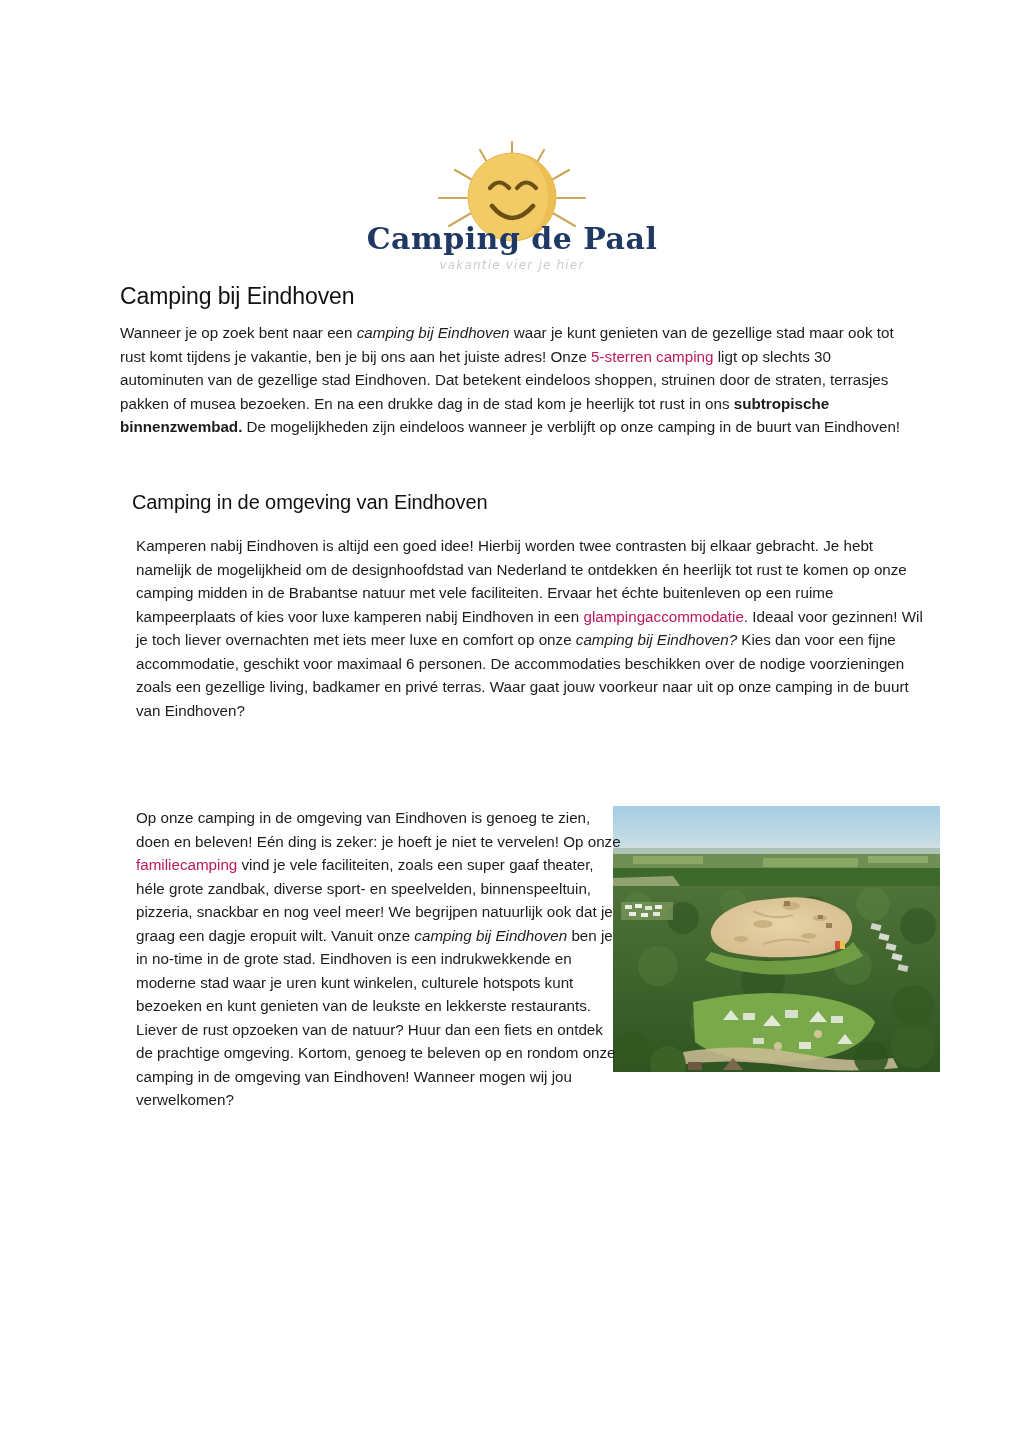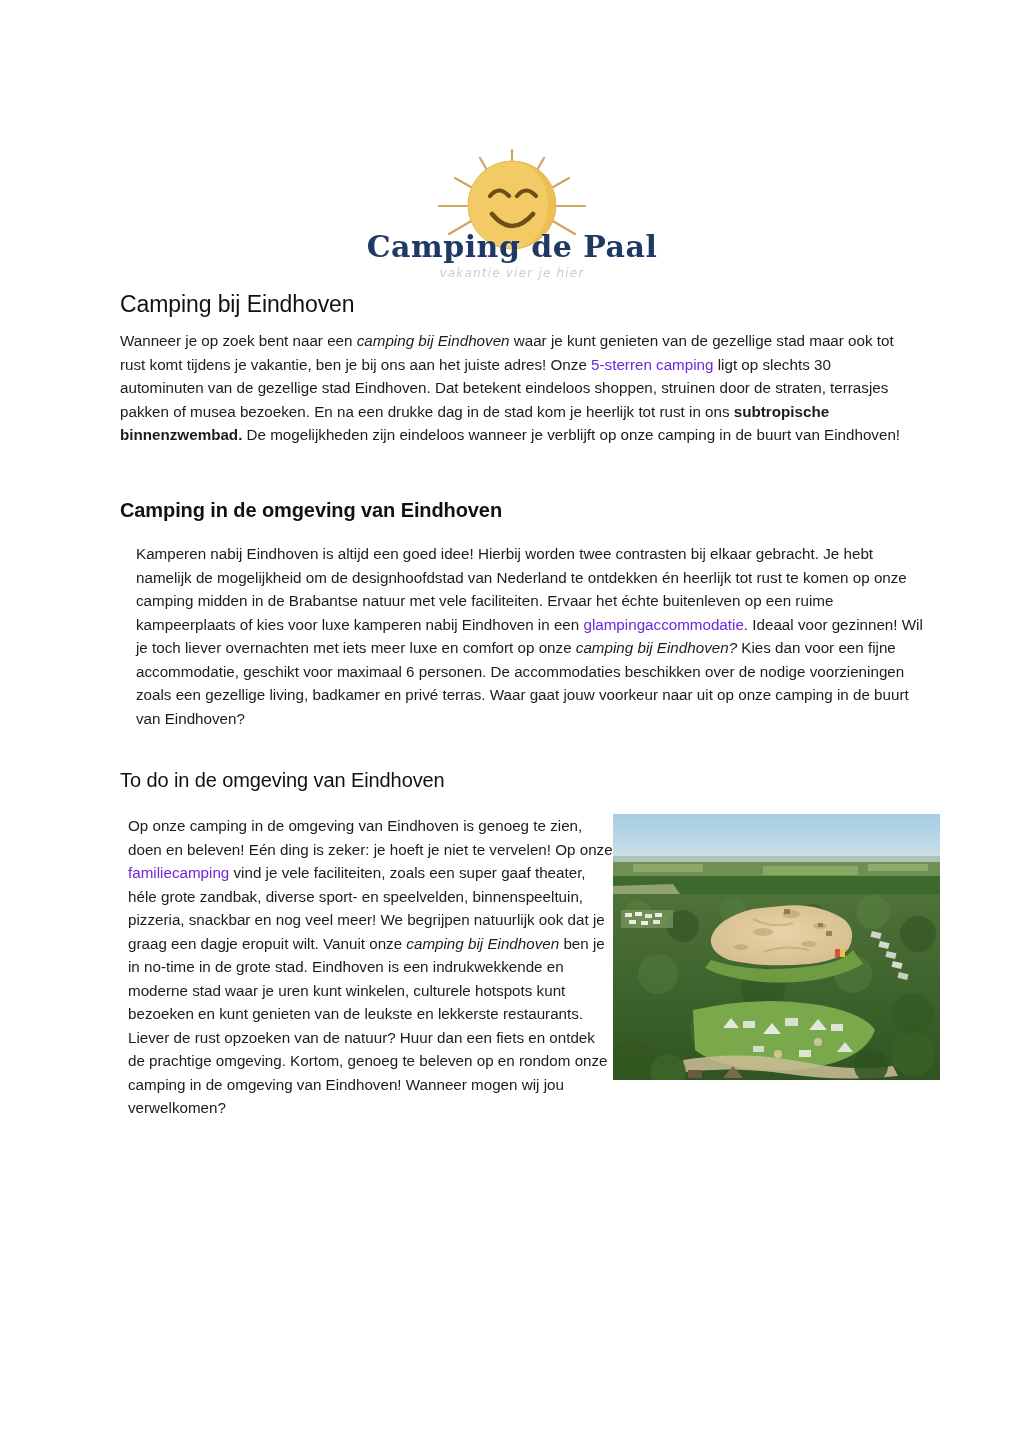--- a/index.html
+++ b/index.html
@@ -10,21 +10,21 @@
   body {
     font-family: "Liberation Sans", sans-serif;
     color: #1a1a1a;
   }
   .page {
     position: relative;
     width: 1024px;
     height: 1282px;
     background: #ffffff;
     overflow: hidden;
-    margin: 16px auto;
+    margin: 8px auto;
   }
 
   
   .logo-block {
     position: absolute;
     left: 0;
     top: 130px;
     width: 1024px;
     height: 140px;
     display: flex;
@@ -82,21 +82,21 @@
 
   
   .para {
     position: absolute;
     font-size: 15.2px;
     line-height: 23.5px;
     color: #1c1c1c;
     text-align: left;
   }
   .lnk {
-    color: #6d28d9;
+    color: #be185d;
     text-decoration: none;
   }
   .it { font-style: italic; }
   .bd { font-weight: bold; }
 
   
   .photo {
     position: absolute;
     overflow: hidden;
     background: #2d4a22;
@@ -133,27 +133,26 @@
     <div class="logo-wordmark">Camping de Paal</div>
     <div class="logo-tagline">vakantie vier je hier</div>
   </div>
 
   <h1 class="doc-h" style="left:120px; top:274px; width:790px;">Camping bij Eindhoven</h1>
 
   <p class="para" style="left:120px; top:313px; width:785px; margin:0;">
     <span>Wanneer je op zoek bent naar een </span><span class="it">camping bij Eindhoven</span><span> waar je kunt genieten van de gezellige stad maar ook tot rust komt tijdens je vakantie, ben je bij ons aan het juiste adres! Onze </span><a class="lnk" href="#">5-sterren camping</a><span> ligt op slechts 30 autominuten van de gezellige stad Eindhoven. Dat betekent eindeloos shoppen, struinen door de straten, terrasjes pakken of musea bezoeken. En na een drukke dag in de stad kom je heerlijk tot rust in ons </span><span class="bd">subtropische binnenzwembad.</span><span> De mogelijkheden zijn eindeloos wanneer je verblijft op onze camping in de buurt van Eindhoven!</span>
   </p>
 
-  <h2 class="doc-h" style="left:120px; top:482px; width:790px;font-weight:bold;">Camping in de omgeving van Eindhoven</h2>
+  <h2 class="doc-h" style="left:132px; top:482px; width:790px;">Camping in de omgeving van Eindhoven</h2>
 
   <p class="para" style="left:136px; top:526px; width:790px; margin:0;">
     <span>Kamperen nabij Eindhoven is altijd een goed idee! Hierbij worden twee contrasten bij elkaar gebracht. Je hebt namelijk de mogelijkheid om de designhoofdstad van Nederland te ontdekken én heerlijk tot rust te komen op onze camping midden in de Brabantse natuur met vele faciliteiten. Ervaar het échte buitenleven op een ruime kampeerplaats of kies voor luxe kamperen nabij Eindhoven in een </span><a class="lnk" href="#">glampingaccommodatie</a><span>. Ideaal voor gezinnen! Wil je toch liever overnachten met iets meer luxe en comfort op onze </span><span class="it">camping bij Eindhoven?</span><span> Kies dan voor een fijne accommodatie, geschikt voor maximaal 6 personen. De accommodaties beschikken over de nodige voorzieningen zoals een gezellige living, badkamer en privé terras. Waar gaat jouw voorkeur naar uit op onze camping in de buurt van Eindhoven?</span>
   </p>
 
-  <h2 class="doc-h" style="left:120px; top:752px; width:790px;">To do in de omgeving van Eindhoven</h2>
 
   <div class="photo" style="left:613px; top:798px; width:327px; height:266px;">
     <svg width="327" height="266" viewBox="0 0 327 266" preserveAspectRatio="none">
       <defs>
         <linearGradient id="skyg" x1="0" y1="0" x2="0" y2="1">
           <stop offset="0%" stop-color="#a4cde4"></stop>
           <stop offset="70%" stop-color="#c2dbe6"></stop>
           <stop offset="100%" stop-color="#d8e4e0"></stop>
         </linearGradient>
         <linearGradient id="forestg" x1="0" y1="0" x2="0" y2="1">
@@ -260,17 +259,17 @@
         <circle cx="55" cy="258" r="18" fill="#3e6528"></circle>
         <circle cx="258" cy="252" r="17" fill="#2f5221"></circle>
         <circle cx="300" cy="240" r="22" fill="#3a6026"></circle>
       </g>
 
       <rect x="75" y="256" width="14" height="8" fill="#6b5a3f"></rect>
       <polygon points="110,264 120,252 130,264" fill="#7a6a4c"></polygon>
     </svg>
   </div>
 
-  <p class="para" style="left:128px; top:798px; width:485px; margin:0;">
+  <p class="para" style="left:136px; top:798px; width:485px; margin:0;">
     <span>Op onze camping in de omgeving van Eindhoven is genoeg te zien, doen en beleven! Eén ding is zeker: je hoeft je niet te vervelen! Op onze </span><a class="lnk" href="#">familiecamping</a><span> vind je vele faciliteiten, zoals een super gaaf theater, héle grote zandbak, diverse sport- en speelvelden, binnenspeeltuin, pizzeria, snackbar en nog veel meer! We begrijpen natuurlijk ook dat je graag een dagje eropuit wilt. Vanuit onze </span><span class="it">camping bij Eindhoven</span><span> ben je in no-time in de grote stad. Eindhoven is een indrukwekkende en moderne stad waar je uren kunt winkelen, culturele hotspots kunt bezoeken en kunt genieten van de leukste en lekkerste restaurants. Liever de rust opzoeken van de natuur? Huur dan een fiets en ontdek de prachtige omgeving. Kortom, genoeg te beleven op en rondom onze camping in de omgeving van Eindhoven! Wanneer mogen wij jou verwelkomen?</span>
   </p>
 
 </div>
 
 </body></html>

